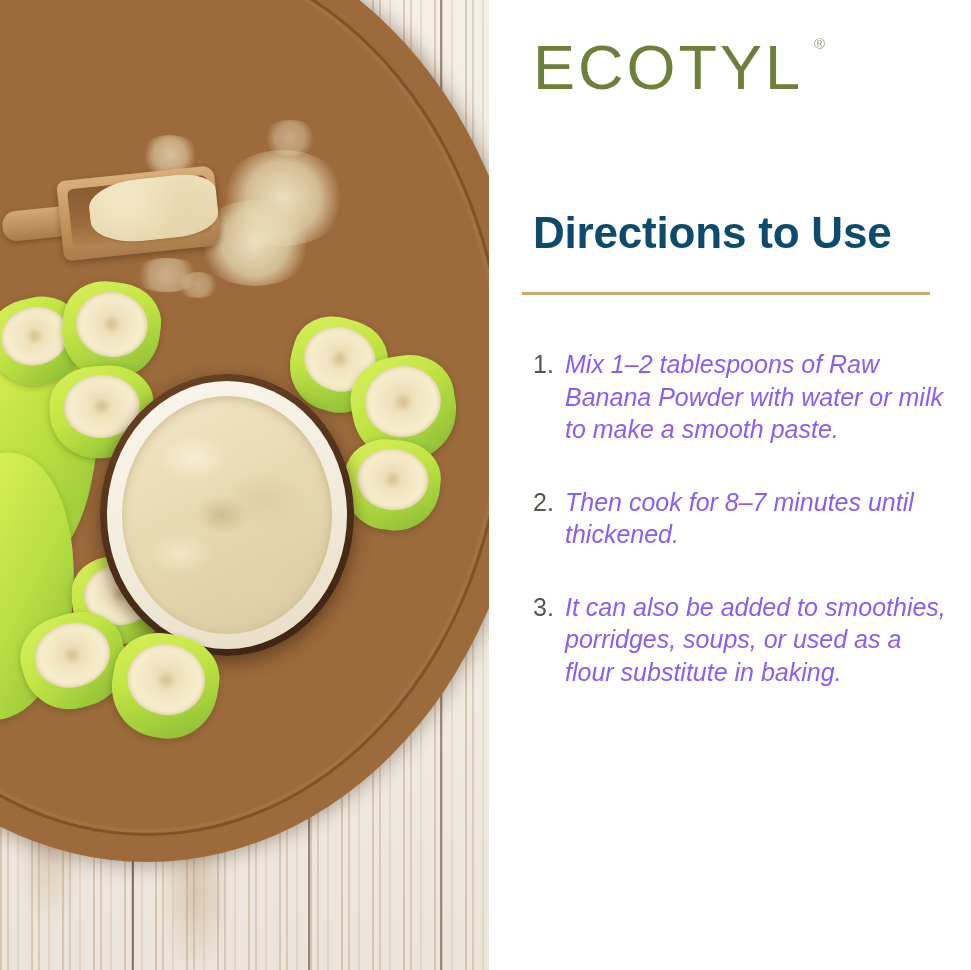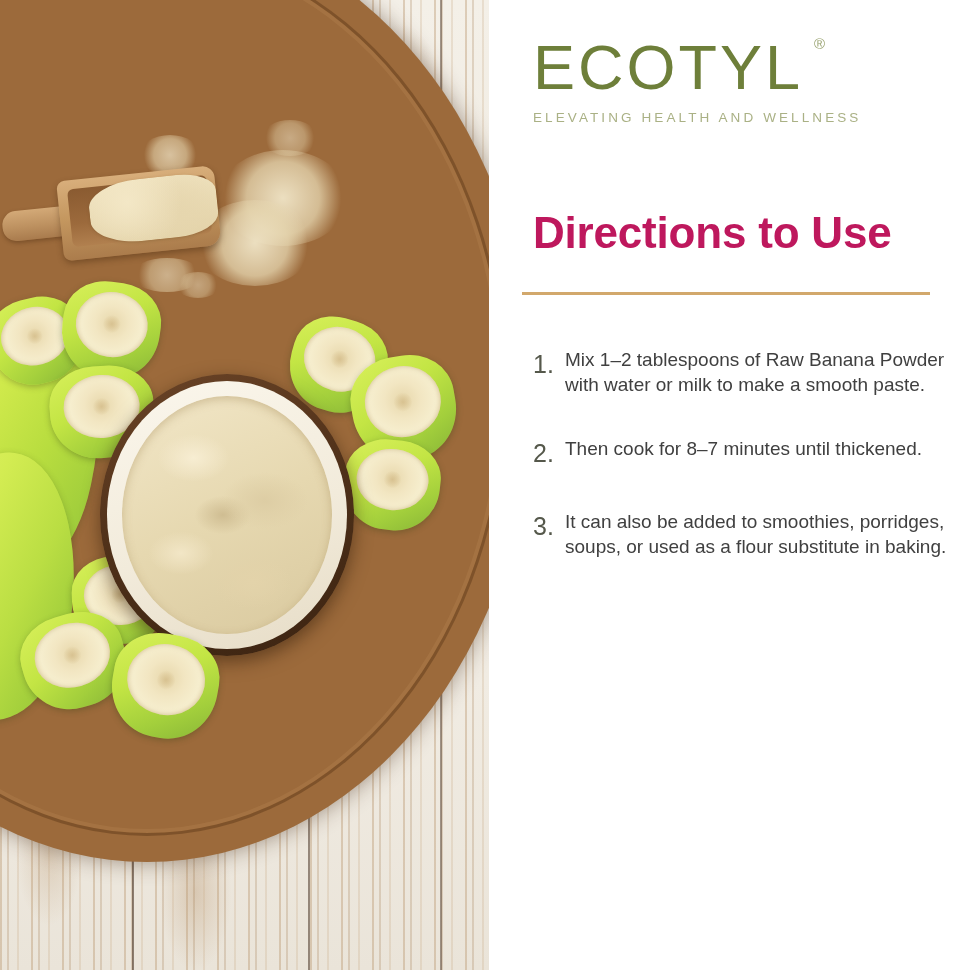--- a/index.html
+++ b/index.html
@@ -257,21 +257,21 @@
     color:#aab185;
     white-space:nowrap;
   }
 
   .page-title {
     position:absolute;
     left:44px; top:208px;
     font-size:44px;
     font-weight:bold;
     letter-spacing:-0.2px;
-    color:#be185d;
+    color:#0c4a6e;
   }
 
   .rule {
     position:absolute;
     left:33px; top:292px;
     width:408px; height:3px;
     background:#d2a86c;
   }
 
   .steps {
@@ -286,23 +286,24 @@
   .step:last-child { margin-bottom:0; }
   .step-num {
     flex:0 0 auto;
     width:32px;
     font-size:25px;
     line-height:1.30;
     color:#55584b;
   }
   .step-text {
     flex:1 1 auto;
-    font-size:19px;
+    font-size:25px;
     line-height:1.30;
-    color:#404040;
+    color:#8b5cf6;
+    font-style:italic;
   }
 </style>
 </head>
 <body>
 
 <div class="page">
 
   <div class="photo">
     <div class="planks"></div>
 
@@ -370,21 +371,20 @@
       </div>
   </div>
 
   <div class="panel">
 
     <div class="logo-block">
       <div class="logo-word">
         <span>ECOTYL</span>
         <span class="logo-reg">®</span>
       </div>
-      <div class="logo-tagline">ELEVATING HEALTH AND WELLNESS</div>
     </div>
 
     <div class="page-title">Directions to Use</div>
 
     <div class="rule"></div>
 
     <ol class="steps">
       <li class="step">
         <span class="step-num">1.</span>
         <span class="step-text">Mix 1–2 tablespoons of Raw Banana Powder with water or milk to make a smooth paste.</span>

